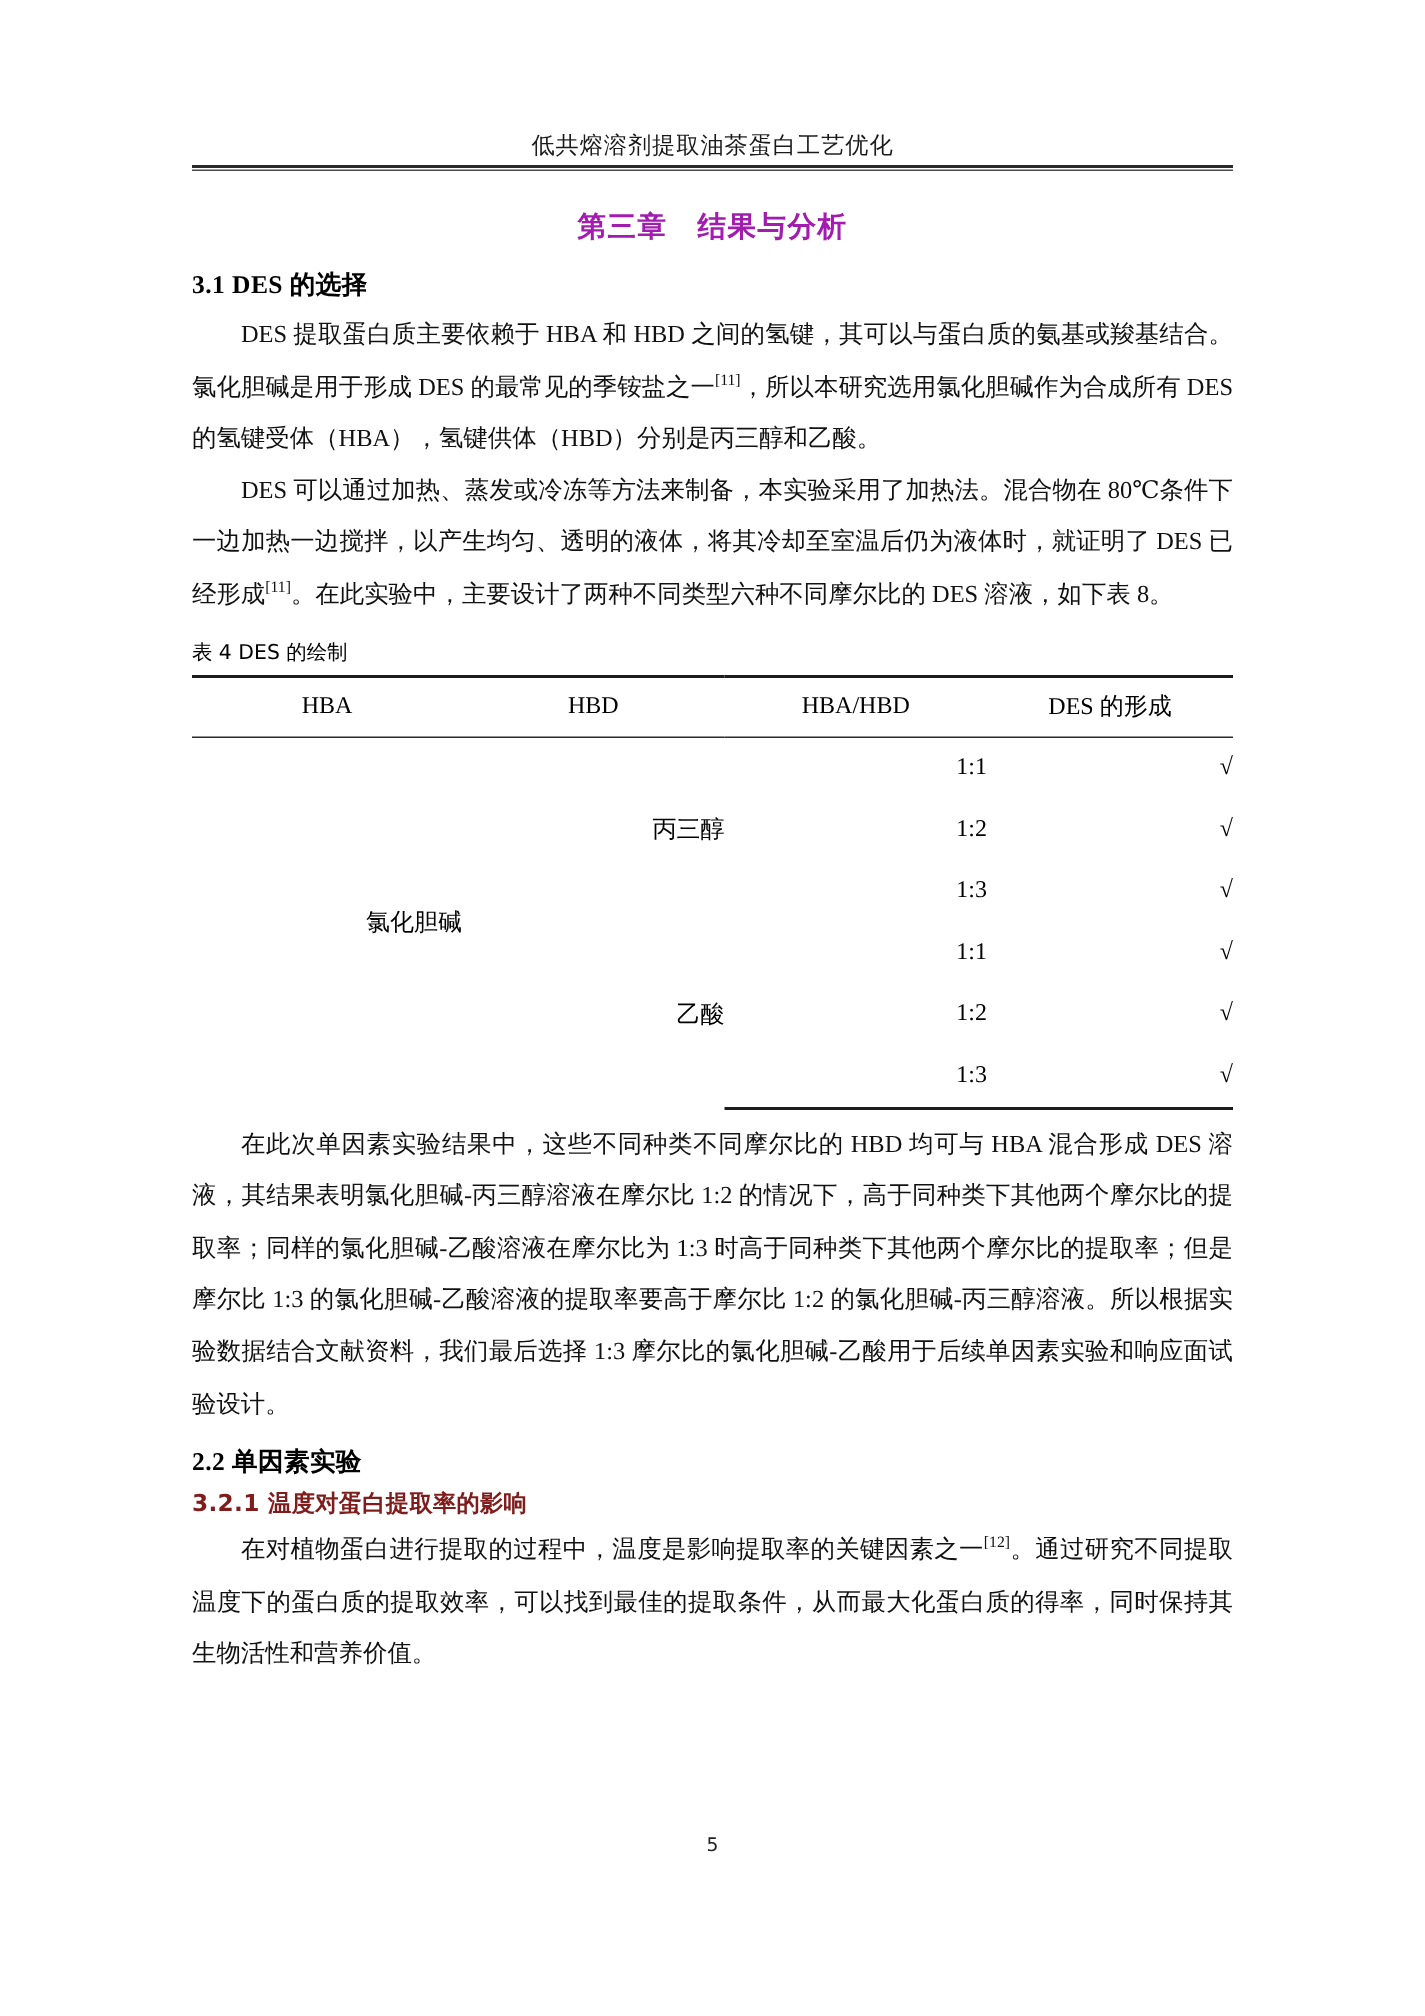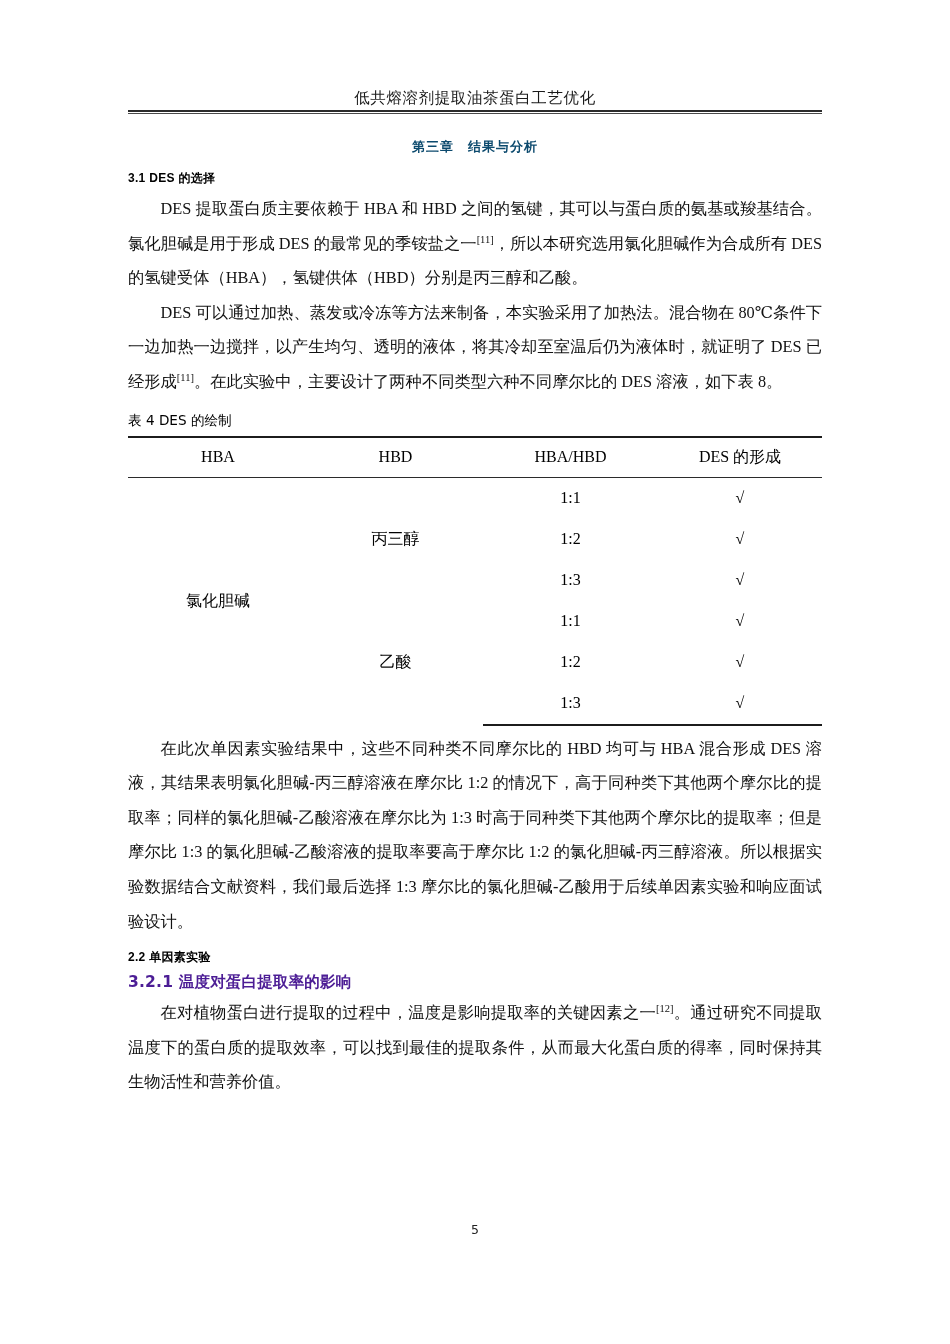--- a/index.html
+++ b/index.html
@@ -45,40 +45,40 @@
   .content {
     position: absolute;
     left: 128px;
     top: 128px;
     width: 694px;
   }
   .chapter-title {
     text-align: center;
     font-family: "DejaVu Sans", "Liberation Sans", sans-serif;
     font-weight: bold;
-    font-size: 13px;
+    font-size: 19px;
     letter-spacing: 1px;
     margin: 10px 0 14px 0;
-    color: #0c4a6e;
+    color: #a21caf;
   }
   .h2 {
-    font-family: Liberation Sans, sans-serif;
+    font-family: Liberation Serif, serif;
     font-weight: bold;
-    font-size: 12px;
+    font-size: 17px;
     letter-spacing: 0.3px;
     margin: 10px 0 5px 0;
     color: #000;
   }
   .h3 {
     font-family: "DejaVu Sans", "Liberation Sans", sans-serif;
     font-weight: bold;
     font-size: 15.5px;
     letter-spacing: 0.2px;
     margin: 6px 0 3px 0;
-    color: #4c1d95;
+    color: #7f1d1d;
   }
   p.body {
     font-size: 16.3px;
     line-height: 34.6px;
     text-align: justify;
     text-justify: inter-ideograph;
     margin: 0 0 0 0;
     text-indent: 2em;
     color: #111;
   }
@@ -102,21 +102,21 @@
   }
   table.des thead th {
     font-weight: normal;
     font-size: 16px;
     padding: 9px 0 9px 0;
     text-align: center;
     border-top: 2.4px solid #1c1c1c;
     border-bottom: 1.1px solid #2b2b2b;
   }
   table.des tbody td {
-    text-align: center;
+    text-align: right;
     padding: 11.5px 0;
     vertical-align: middle;
   }
   table.des tbody tr.last td {
     border-bottom: 2.4px solid #1c1c1c;
   }
   .col-hba   { width: 180px; }
   .col-hbd   { width: 175px; }
   .col-ratio { width: 175px; }
   .col-des   { width: 164px; }

